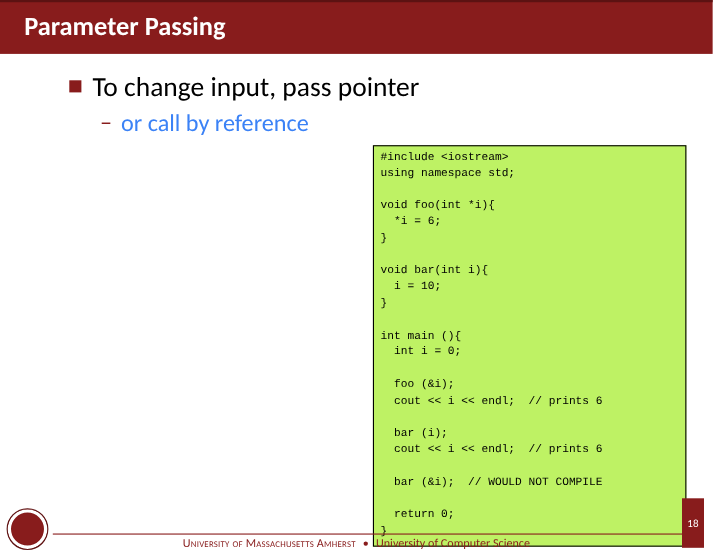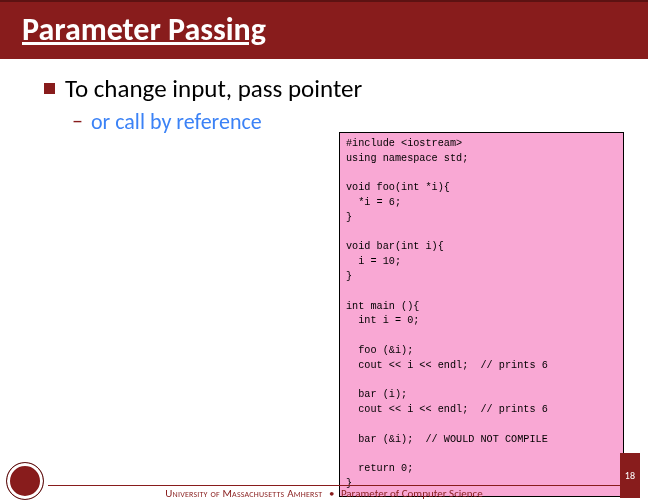--- a/index.html
+++ b/index.html
@@ -11,26 +11,26 @@
     position: relative;
     overflow: hidden;
   }
   .title-band {
     background: #881c1c;
     color: #fff;
     padding: 8px 22px 10px 22px;
     border-top: 2px solid #5c1212;
   }
   .title-text {
-    font-size: 32px;
+    font-size: 24px;
     font-weight: 700;
-    text-decoration: underline;
   }
   .content {
     padding: 14px 30px 0 44px;
+    margin-left: 19px;
   }
   .bullet-row {
     display: flex;
     align-items: flex-start;
     gap: 10px;
     margin-bottom: 4px;
   }
   .bullet-square {
     width: 11px;
     height: 11px;
@@ -57,21 +57,21 @@
   .sub-text {
     font-size: 22px;
     color: #3b82f6;
   }
   .code-box {
     position: absolute;
     top: 132px;
     right: 24px;
     width: 285px;
     border: 1px solid #000;
-    background: #f9a8d4;
+    background: #bef264;
     padding: 4px 6px;
     font-family: "Courier New", monospace;
     font-size: 10.2px;
     line-height: 1.45;
     white-space: pre;
     color: #000;
   }
   .footer {
     position: absolute;
     bottom: 0;
@@ -163,16 +163,16 @@
 
   return 0;
 }</div>
 
 <div class="footer">
   <div class="seal"></div>
   <div class="footer-line"></div>
   <div class="footer-text">
     <span class="univ">University of Massachusetts Amherst</span>
     <span class="footer-dot">•</span>
-    <span>Parameter of Computer Science</span>
+    <span>University of Computer Science</span>
   </div>
   <div class="page-num">18</div>
 </div>
 
 </body></html>

